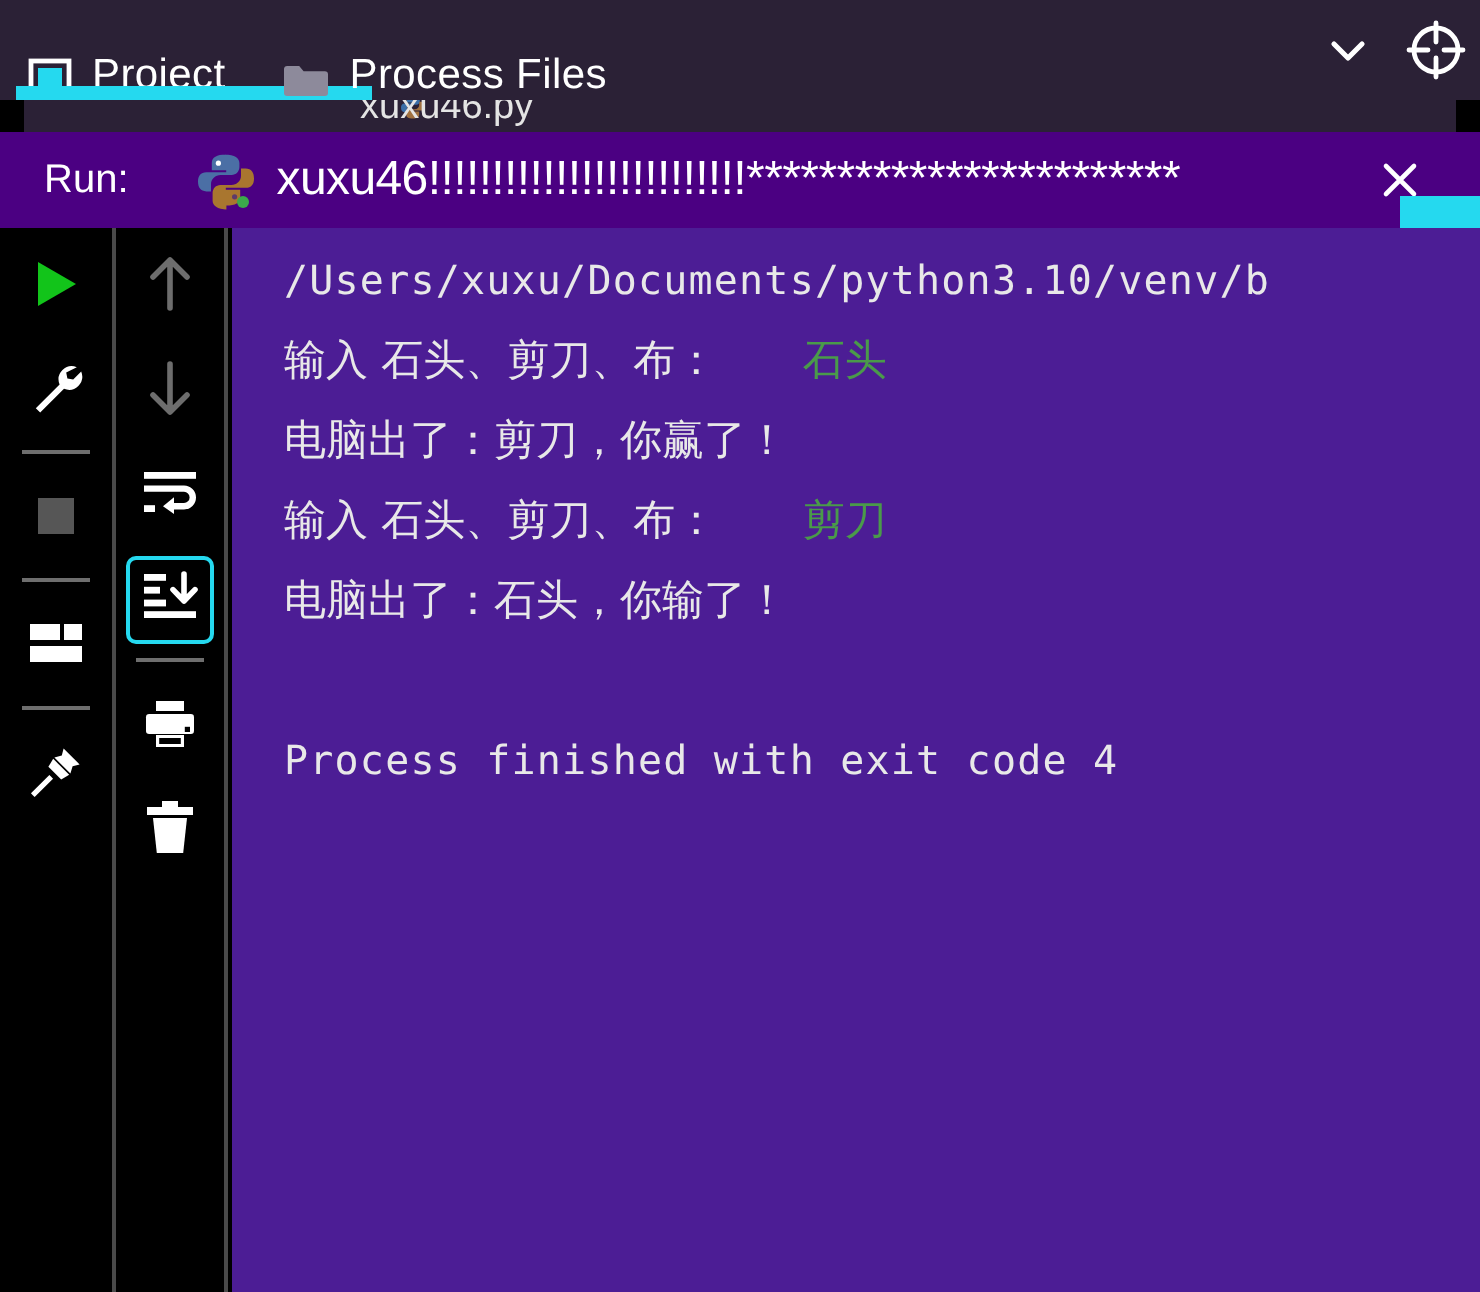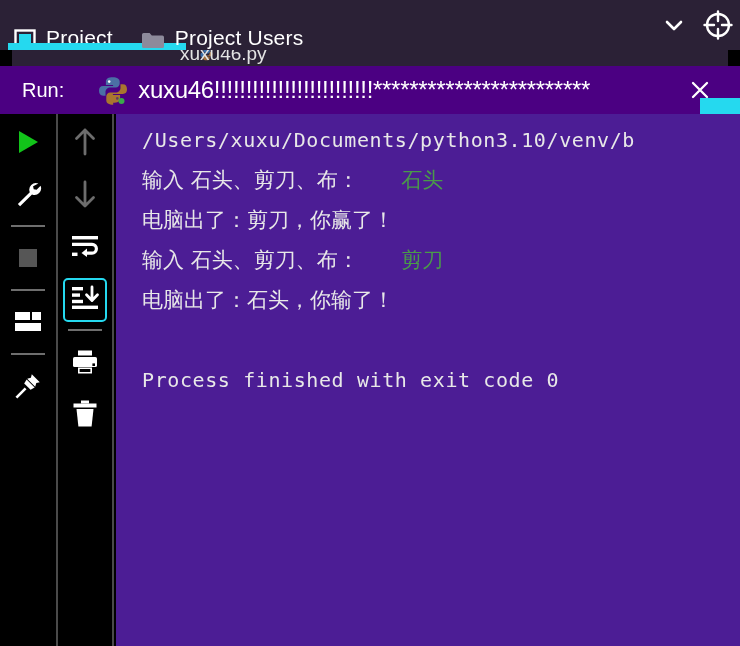--- a/index.html
+++ b/index.html
@@ -247,21 +247,21 @@
       <span class="tab-label">Project</span>
       <span class="tab-underline"></span>
     </div>
 
     <div class="tab inactive">
       <span class="tab-icon">
         <svg width="24" height="20" viewBox="0 0 24 20">
           <path d="M1 4.5 A1.6 1.6 0 0 1 2.6 3 H8.6 L10.8 5.6 H21.4 A1.6 1.6 0 0 1 23 7.2 V16.4 A1.6 1.6 0 0 1 21.4 18 H2.6 A1.6 1.6 0 0 1 1 16.4 Z" fill="#8d8a9b"></path>
         </svg>
       </span>
-      <span class="tab-label">Project Users</span>
+      <span class="tab-label">Process Files</span>
     </div>
 
     <div class="topbar-spacer"></div>
 
     <div class="topbar-action">
       <svg width="26" height="26" viewBox="0 0 26 26">
         <path d="M6 10 L13 17 L20 10" fill="none" stroke="#ffffff" stroke-width="2.6" stroke-linecap="round" stroke-linejoin="round"></path>
       </svg>
     </div>
     <div class="topbar-action">
@@ -433,16 +433,16 @@
       <div class="line cjk"><span>输入 石头、剪刀、布： </span><span class="user">石头</span></div>
 
       <div class="line cjk"><span>电脑出了：剪刀，你赢了！</span></div>
 
       <div class="line cjk"><span>输入 石头、剪刀、布： </span><span class="user">剪刀</span></div>
 
       <div class="line cjk"><span>电脑出了：石头，你输了！</span></div>
 
       <div class="line blank"></div>
 
-      <div class="line mono">Process finished with exit code 0</div>
+      <div class="line mono">Process finished with exit code 4</div>
     </div>
   </div>
 </div>
 
 </body></html>

